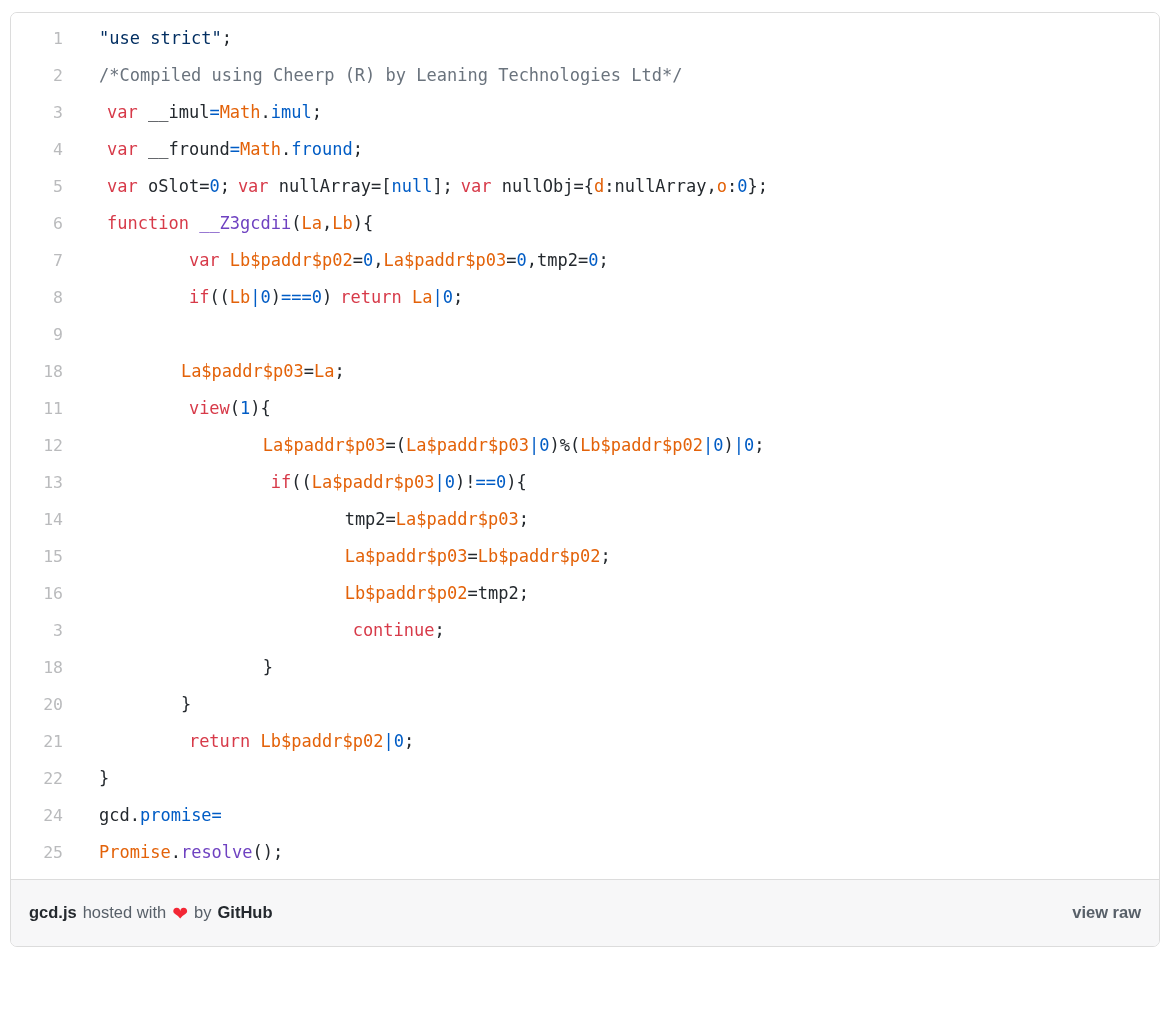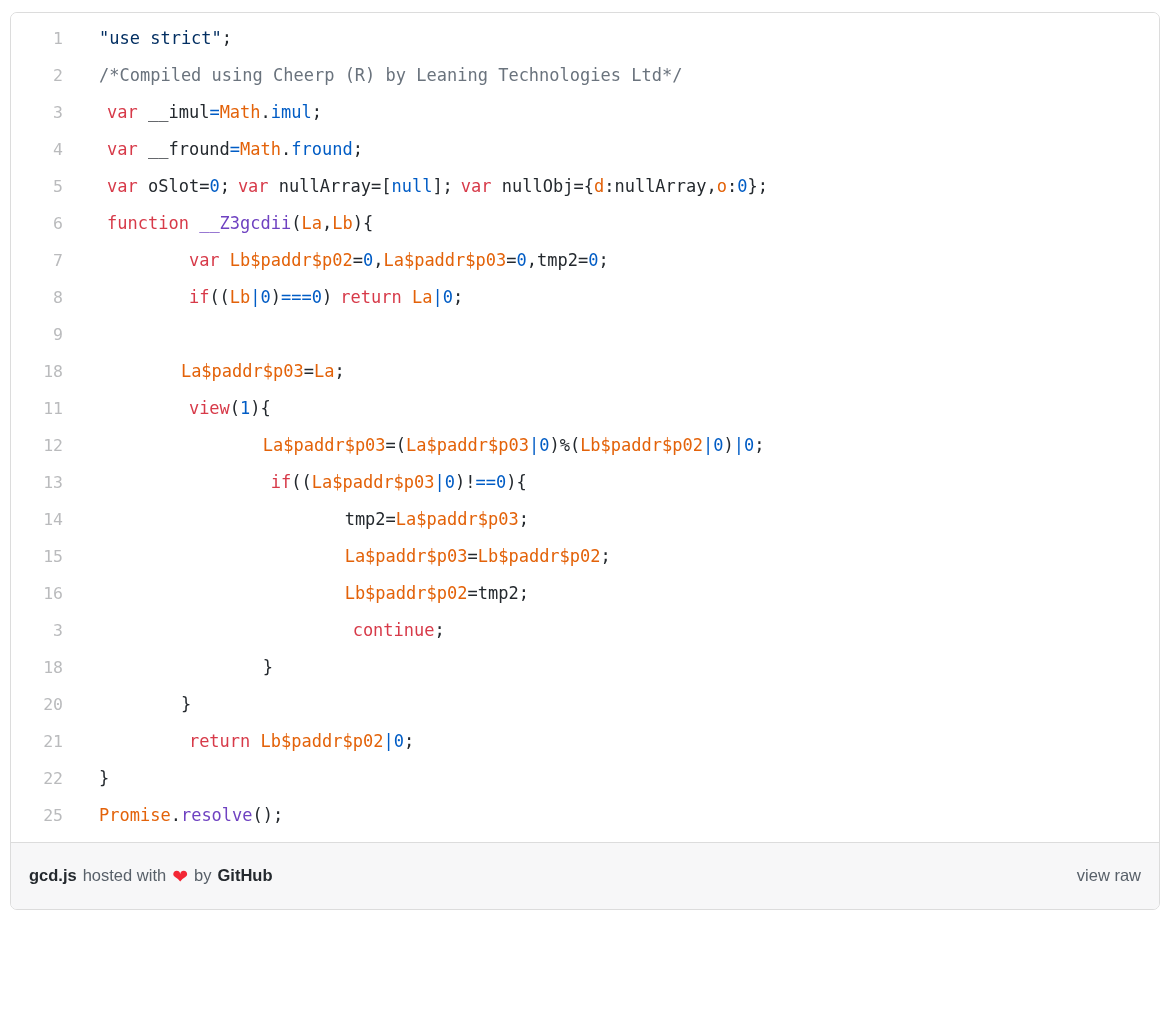--- a/index.html
+++ b/index.html
@@ -68,21 +68,21 @@
   }
   .heart{
     color:var(--heart);
     font-size:19px;
     line-height:1;
     position:relative;
     top:1px;
   }
   .view-raw{
     color:var(--footer-text);
-    font-weight:400;
+    font-weight:700;
     text-decoration:none;
     cursor:pointer;
   }
 </style>
 </head>
 <body>
 
 <div class="gist">
   <div class="code-area">
     <div>
@@ -163,20 +163,24 @@
         </div>
         <div class="code-line">
           <div class="ln">21</div>
           <div class="lc">        <span class="tok-kwd">return</span><span class="tok-pln"> </span><span class="tok-var">Lb$paddr$p02</span><span class="tok-con">|</span><span class="tok-con">0</span><span class="tok-pln">;</span></div>
         </div>
         <div class="code-line">
           <div class="ln">22</div>
           <div class="lc"><span class="tok-pln">}</span></div>
         </div>
         <div class="code-line">
+          <div class="ln">24</div>
+          <div class="lc"><span class="tok-pln">gcd.</span><span class="tok-con">promise</span><span class="tok-con">=</span></div>
+        </div>
+        <div class="code-line">
           <div class="ln">25</div>
           <div class="lc"><span class="tok-var">Promise</span><span class="tok-pln">.</span><span class="tok-ent">resolve</span><span class="tok-pln">();</span></div>
         </div>
       </div>
   </div>
   <div class="gist-footer">
     <div class="footer-left">
       <a class="footer-link">gcd.js</a>
       <span>hosted with</span>
       <span class="heart">❤</span>

